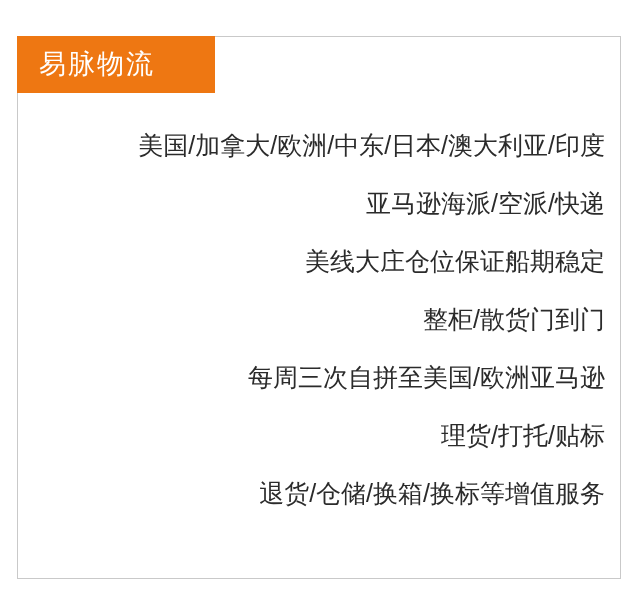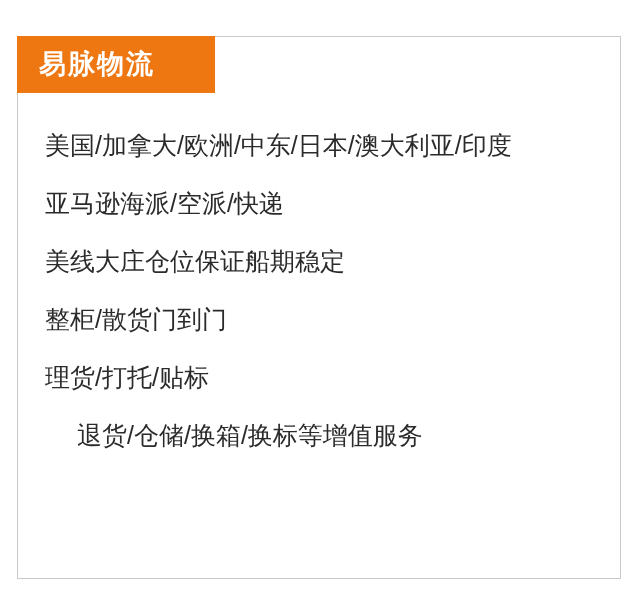--- a/index.html
+++ b/index.html
@@ -40,32 +40,33 @@
     background: #ee7712;
     display: flex;
     align-items: center;
     padding-left: 22px;
     box-sizing: border-box;
     z-index: 2;
   }
   .brand-title {
     color: #ffffff;
     font-size: 27px;
-    font-weight: bold;
+    font-weight: normal;
     letter-spacing: 2px;
     line-height: 1;
     white-space: nowrap;
   }
   
   .service-list {
     position: absolute;
     left: 45px;
     top: 133px;
     width: 560px;
     z-index: 1;
+    text-align: right;
   }
   .service-item {
     font-size: 25px;
     color: #2b2b2b;
     line-height: 1;
     margin-bottom: 33px;
     white-space: nowrap;
     letter-spacing: 0px;
   }
   .service-item:last-child {
@@ -82,17 +83,18 @@
 
   <div class="brand-tab">
     <span class="brand-title">易脉物流</span>
   </div>
 
   <div class="service-list">
     <div class="service-item">美国/加拿大/欧洲/中东/日本/澳大利亚/印度</div>
     <div class="service-item">亚马逊海派/空派/快递</div>
     <div class="service-item">美线大庄仓位保证船期稳定</div>
     <div class="service-item">整柜/散货门到门</div>
+    <div class="service-item">每周三次自拼至美国/欧洲亚马逊</div>
     <div class="service-item">理货/打托/贴标</div>
     <div class="service-item">退货/仓储/换箱/换标等增值服务</div>
   </div>
 
 </div>
 
 </body></html>

